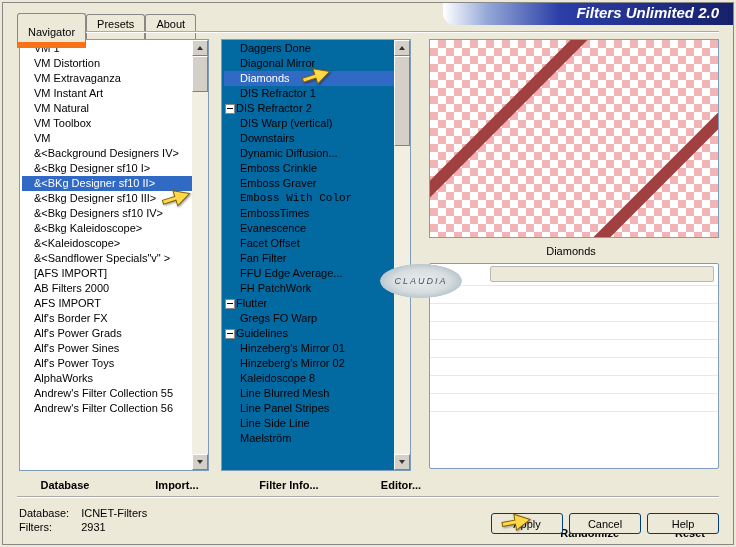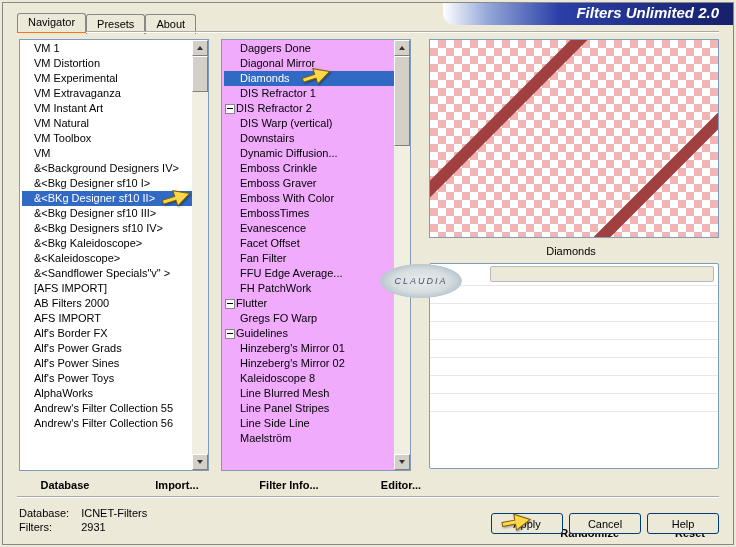--- a/index.html
+++ b/index.html
@@ -23,30 +23,30 @@
 }
 .outer { position: absolute; top:2px; left:2px; right:2px; bottom:2px; border:1px solid #888; background:#ece9d8; }
 .tabs { position: absolute; top: 10px; left: 14px; display:flex; }
 .tab {
   font-size: 11px; padding: 3px 10px 3px 10px;
   border:1px solid #888; border-bottom:none;
   background:#ece9d8; border-radius:3px 3px 0 0;
   margin-right: 0px; position:relative; top:1px;
   cursor:pointer;
 }
-.tab.active { background:#ece9d8; z-index:2; border-bottom:1px solid #f97316; padding-top:2px; padding-bottom:4px; top:0px;}
+.tab.active { background:#ece9d8; z-index:2; border-bottom:6px solid #f97316; padding-top:12px; padding-bottom:4px; top:0px;}
 .sep { position:absolute; top:28px; left:14px; right:14px; height:1px; background:#aaa; }
 .sep2 { position:absolute; top:29px; left:14px; right:14px; height:1px; background:#fff; }
 .panel {
   position:absolute; top:36px; left:16px; width:190px; height:432px;
   background:#fff; border:1px solid #7f9db9;
 }
 .panel2 {
   position:absolute; top:36px; left:218px; width:190px; height:432px;
-  background:#f0abfc; border:1px solid #7f9db9;
+  background:#0369a1; border:1px solid #7f9db9;
 }
 .list { overflow:hidden; height:100%; position:relative;}
 .listinner { padding: 1px 2px; }
 .item { font-size:11px; white-space:nowrap; padding:0 2px 0 12px; line-height:15px; cursor:pointer; color:#000;}
 .item.selected { background:#316ac5; color:#fff; }
 .minus { position:relative; }
 .minus::before {
   content:""; position:absolute; left:1px; top:3px; width:8px; height:8px;
   border:1px solid #888; background:#fff;
 }
@@ -118,21 +118,20 @@
     <div class="tab">About</div>
   </div>
   <div class="sep"></div>
     <div class="sep2"></div>
 
   <div class="panel">
     <div class="list">
         <div class="listinner" id="list1">
           <div class="item">VM 1</div>
           <div class="item">VM Distortion</div>
-          <div class="item">VM Experimental</div>
           <div class="item">VM Extravaganza</div>
           <div class="item">VM Instant Art</div>
           <div class="item">VM Natural</div>
           <div class="item">VM Toolbox</div>
           <div class="item">VM</div>
           <div class="item">&amp;&lt;Background Designers IV&gt;</div>
           <div class="item">&amp;&lt;Bkg Designer sf10 I&gt;</div>
           <div class="item selected">&amp;&lt;BKg Designer sf10 II&gt;</div>
           <div class="item">&amp;&lt;Bkg Designer sf10 III&gt;</div>
           <div class="item">&amp;&lt;Bkg Designers sf10 IV&gt;</div>
@@ -172,21 +171,21 @@
           <div class="item" style="padding-left: 16px;">Daggers Done</div>
           <div class="item" style="padding-left: 16px;">Diagonal Mirror</div>
           <div class="item selected" style="padding-left: 16px;">Diamonds</div>
           <div class="item" style="padding-left: 16px;">DIS Refractor 1</div>
           <div class="item minus" style="padding-left: 12px;">DIS Refractor 2</div>
           <div class="item" style="padding-left: 16px;">DIS Warp (vertical)</div>
           <div class="item" style="padding-left: 16px;">Downstairs</div>
           <div class="item" style="padding-left: 16px;">Dynamic Diffusion...</div>
           <div class="item" style="padding-left: 16px;">Emboss Crinkle</div>
           <div class="item" style="padding-left: 16px;">Emboss Graver</div>
-          <div class="item" style="padding-left: 16px;">Emboss With Color</div>
+          <div class="item" style="padding-left: 16px; font-family: Liberation Mono, monospace;">Emboss With Color</div>
           <div class="item" style="padding-left: 16px;">EmbossTimes</div>
           <div class="item" style="padding-left: 16px;">Evanescence</div>
           <div class="item" style="padding-left: 16px;">Facet Offset</div>
           <div class="item" style="padding-left: 16px;">Fan Filter</div>
           <div class="item" style="padding-left: 16px;">FFU Edge Average...</div>
           <div class="item" style="padding-left: 16px;">FH PatchWork</div>
           <div class="item minus" style="padding-left: 12px;">Flutter</div>
           <div class="item" style="padding-left: 16px;">Gregs FO Warp</div>
           <div class="item minus" style="padding-left: 12px;">Guidelines</div>
           <div class="item" style="padding-left: 16px;">Hinzeberg's Mirror 01</div>

